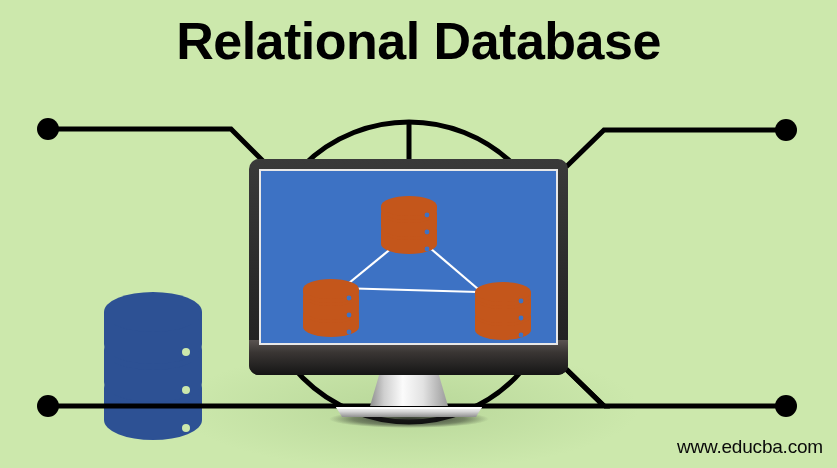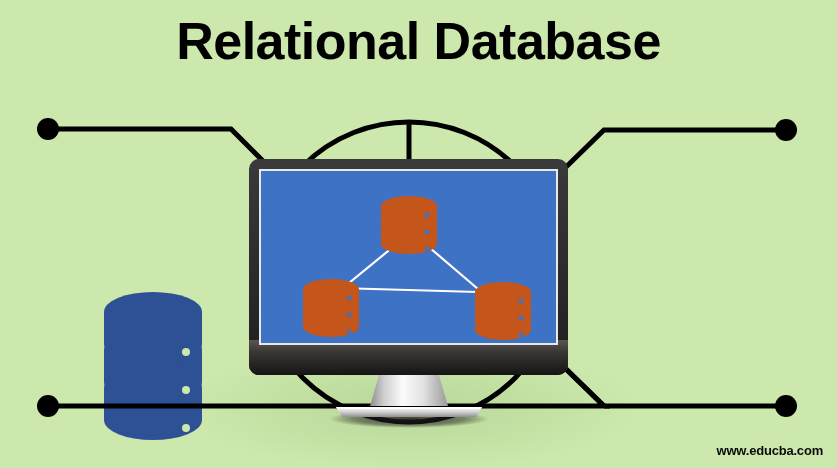--- a/index.html
+++ b/index.html
@@ -37,22 +37,22 @@
     font-weight: bold;
     color: #000000;
     letter-spacing: -0.5px;
     line-height: 66px;
     white-space: nowrap;
   }
   .footer-url {
     position: absolute;
     right: 14px;
     bottom: 10px;
-    font-size: 13px;
-    font-weight: bold;
+    font-size: 19px;
+    font-weight: normal;
     color: #0a0a0a;
     letter-spacing: -0.2px;
     white-space: nowrap;
   }
 </style>
 </head>
 <body>
 
 <div id="canvas">
 

